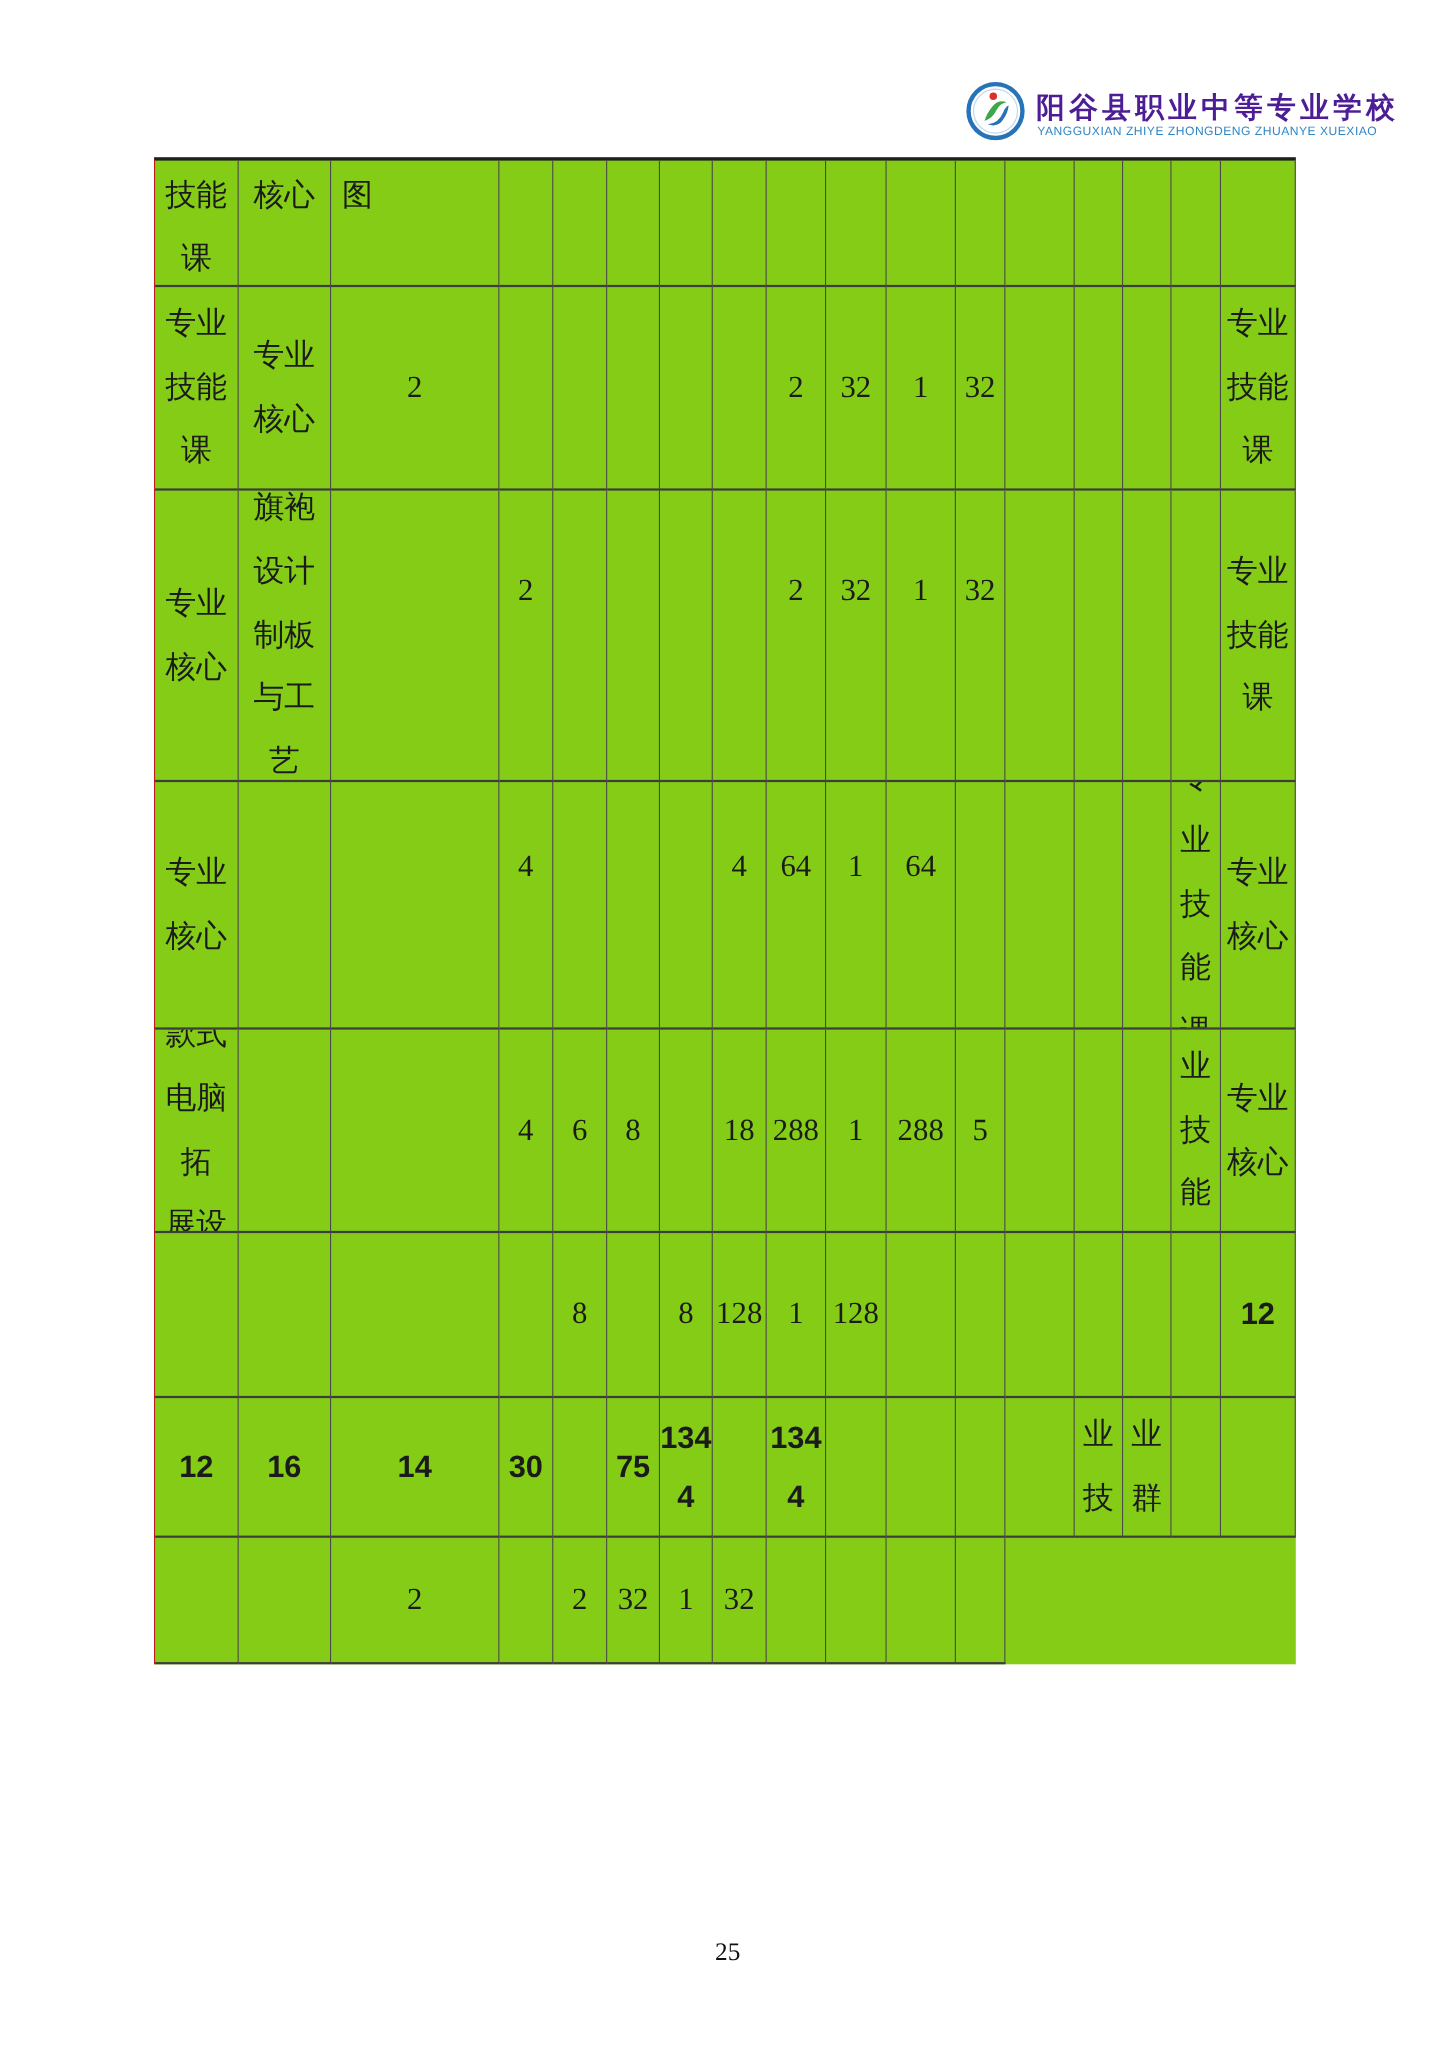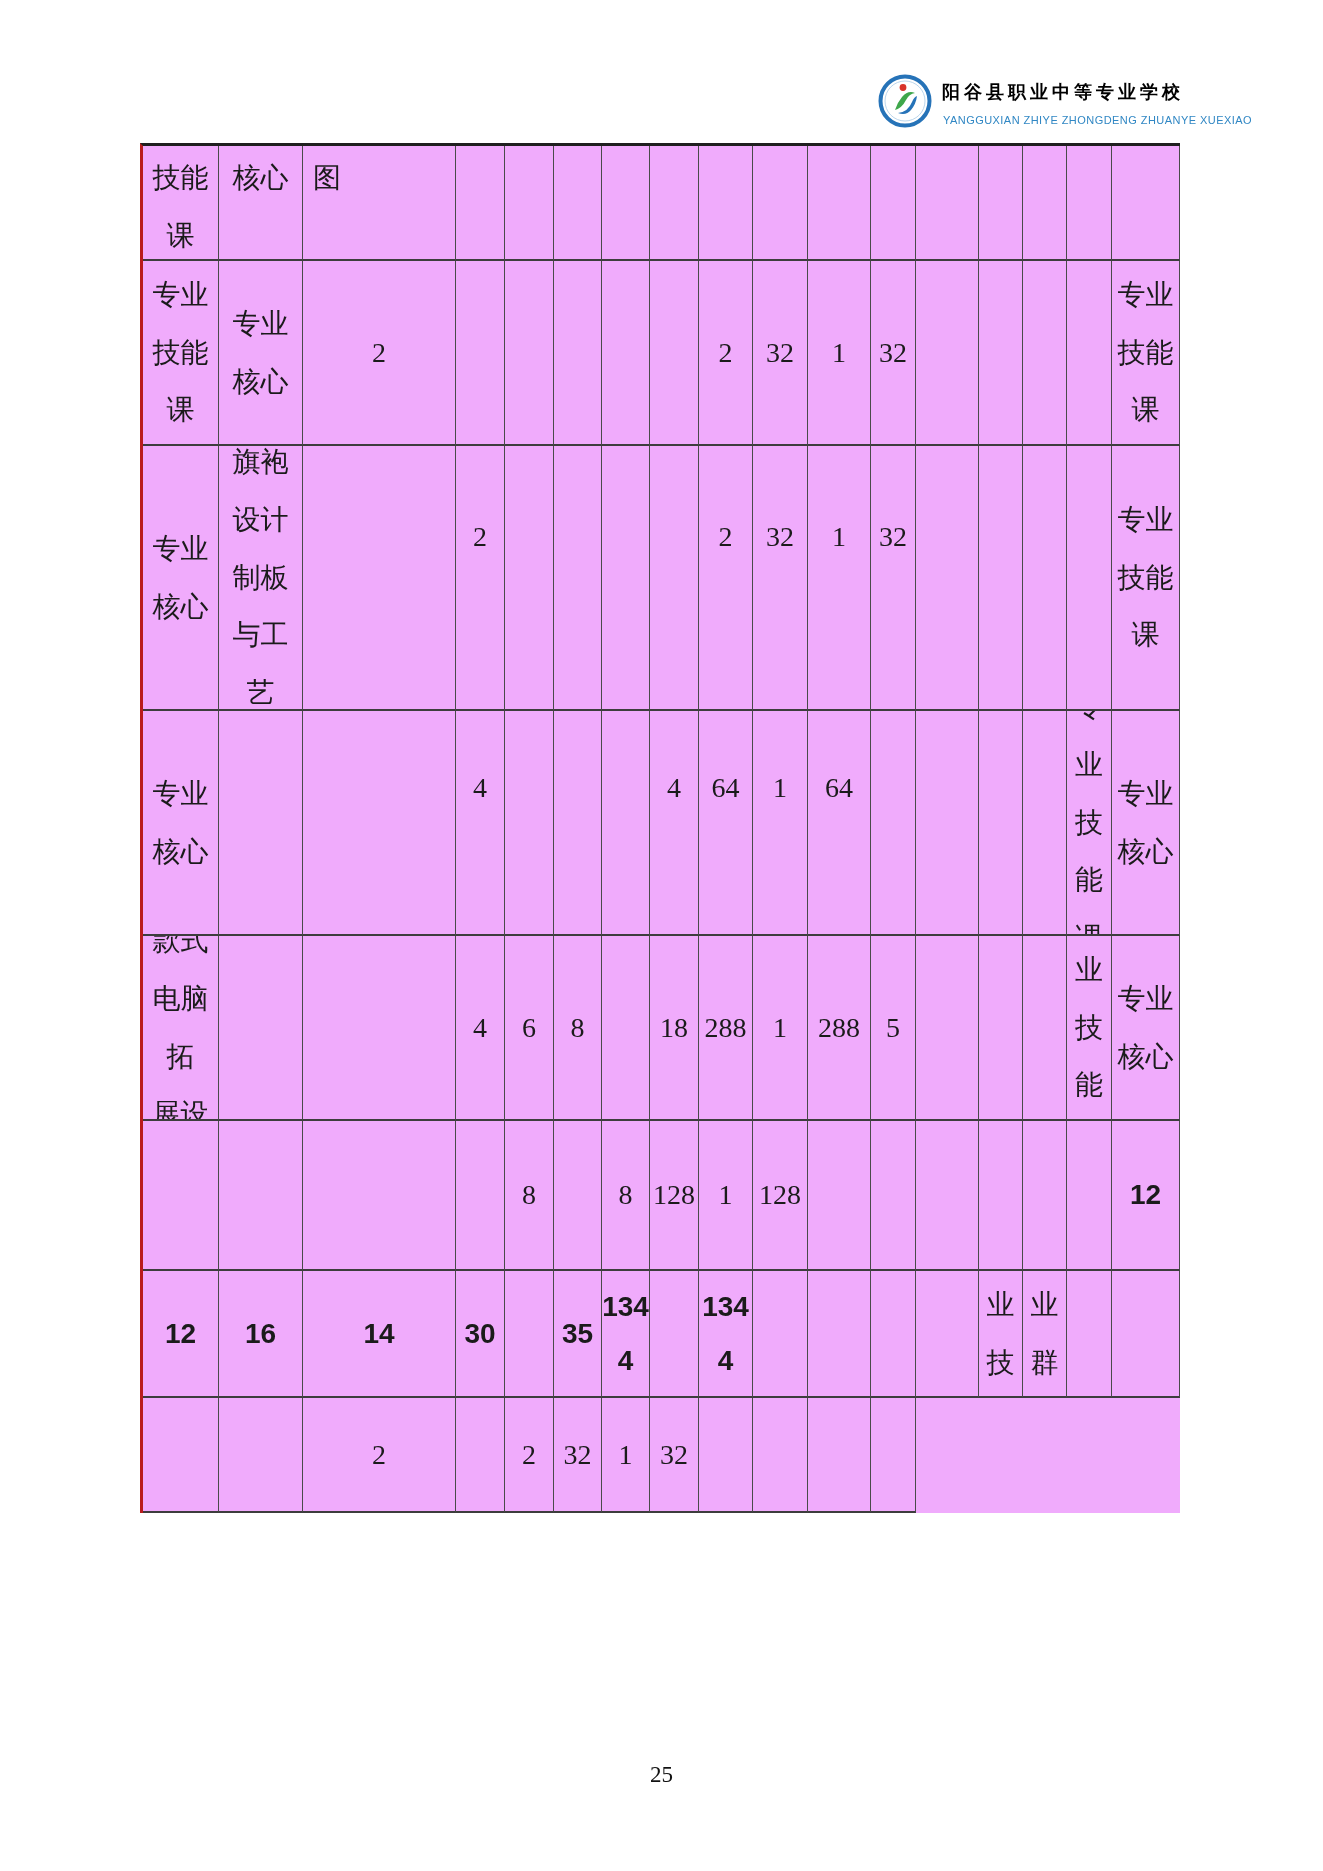--- a/index.html
+++ b/index.html
@@ -5,37 +5,37 @@
   html,body{margin:0;padding:0;}
   body{
     width:1323px;height:1871px;position:relative;background:#ffffff;
     font-family:"Liberation Serif","DejaVu Serif",serif;color:#1b1b1b;
     overflow:hidden;
   }
   
   .logo-badge{position:absolute;left:878px;top:74px;width:54px;height:54px;}
   .school-name{
     position:absolute;left:942px;top:80px;width:250px;
-    font-size:18px;font-weight:bold;letter-spacing:4px;color:#000000;
+    font-size:26px;font-weight:bold;letter-spacing:4px;color:#4c1d95;
     white-space:nowrap;
   }
   .school-en{
     position:absolute;left:943px;top:114px;width:250px;
     font-family:"Liberation Sans","DejaVu Sans",sans-serif;
     font-size:11px;letter-spacing:0.45px;color:#3087c4;white-space:nowrap;
   }
   
   .tbl{
     position:absolute;left:140px;top:143px;
     display:grid;
     grid-template-columns:76px 84px 153px 49px 49px 48px 48px 49px 54px 55px 63px 45px 63px 44px 44px 45px 68px;
     grid-template-rows:115px 185px 265px 225px 185px 150px 127px 115px;
     border-top:3px solid #1f1f1f;
-    border-left:3px solid #b91c1c;
-    background:#f0abfc;
+    border-left:1px solid #b91c1c;
+    background:#84cc16;
   }
   .cell{
     border-right:1px solid #4a4a4a;
     border-bottom:2px solid #3d3d3d;
     display:flex;align-items:center;justify-content:center;
     white-space:pre-line;text-align:center;
     font-size:28px;line-height:2.07;
     overflow:hidden;
   }
   
@@ -195,21 +195,21 @@
       <div class="cell row-5 col-15 val"></div>
       <div class="cell row-5 col-16 val"></div>
       <div class="cell row-6 col-0 label bold"></div>
       <div class="cell row-6 col-1 label bold"></div>
       <div class="cell row-6 col-3 val bold">12</div>
       <div class="cell row-6 col-4 val bold">12</div>
       <div class="cell row-6 col-5 val bold">16</div>
       <div class="cell row-6 col-6 val bold">14</div>
       <div class="cell row-6 col-7 val bold">30</div>
       <div class="cell row-6 col-8 val bold"></div>
-      <div class="cell row-6 col-9 val bold">35</div>
+      <div class="cell row-6 col-9 val bold">75</div>
       <div class="cell row-6 col-10 val bold">134
 4</div>
       <div class="cell row-6 col-11 val bold"></div>
       <div class="cell row-6 col-12 val bold">134
 4</div>
       <div class="cell row-6 col-13 val bold"></div>
       <div class="cell row-6 col-14 val bold"></div>
       <div class="cell row-6 col-15 val bold"></div>
       <div class="cell row-6 col-16 val bold"></div>
       <div class="cell row-7 col-0 label">专业

